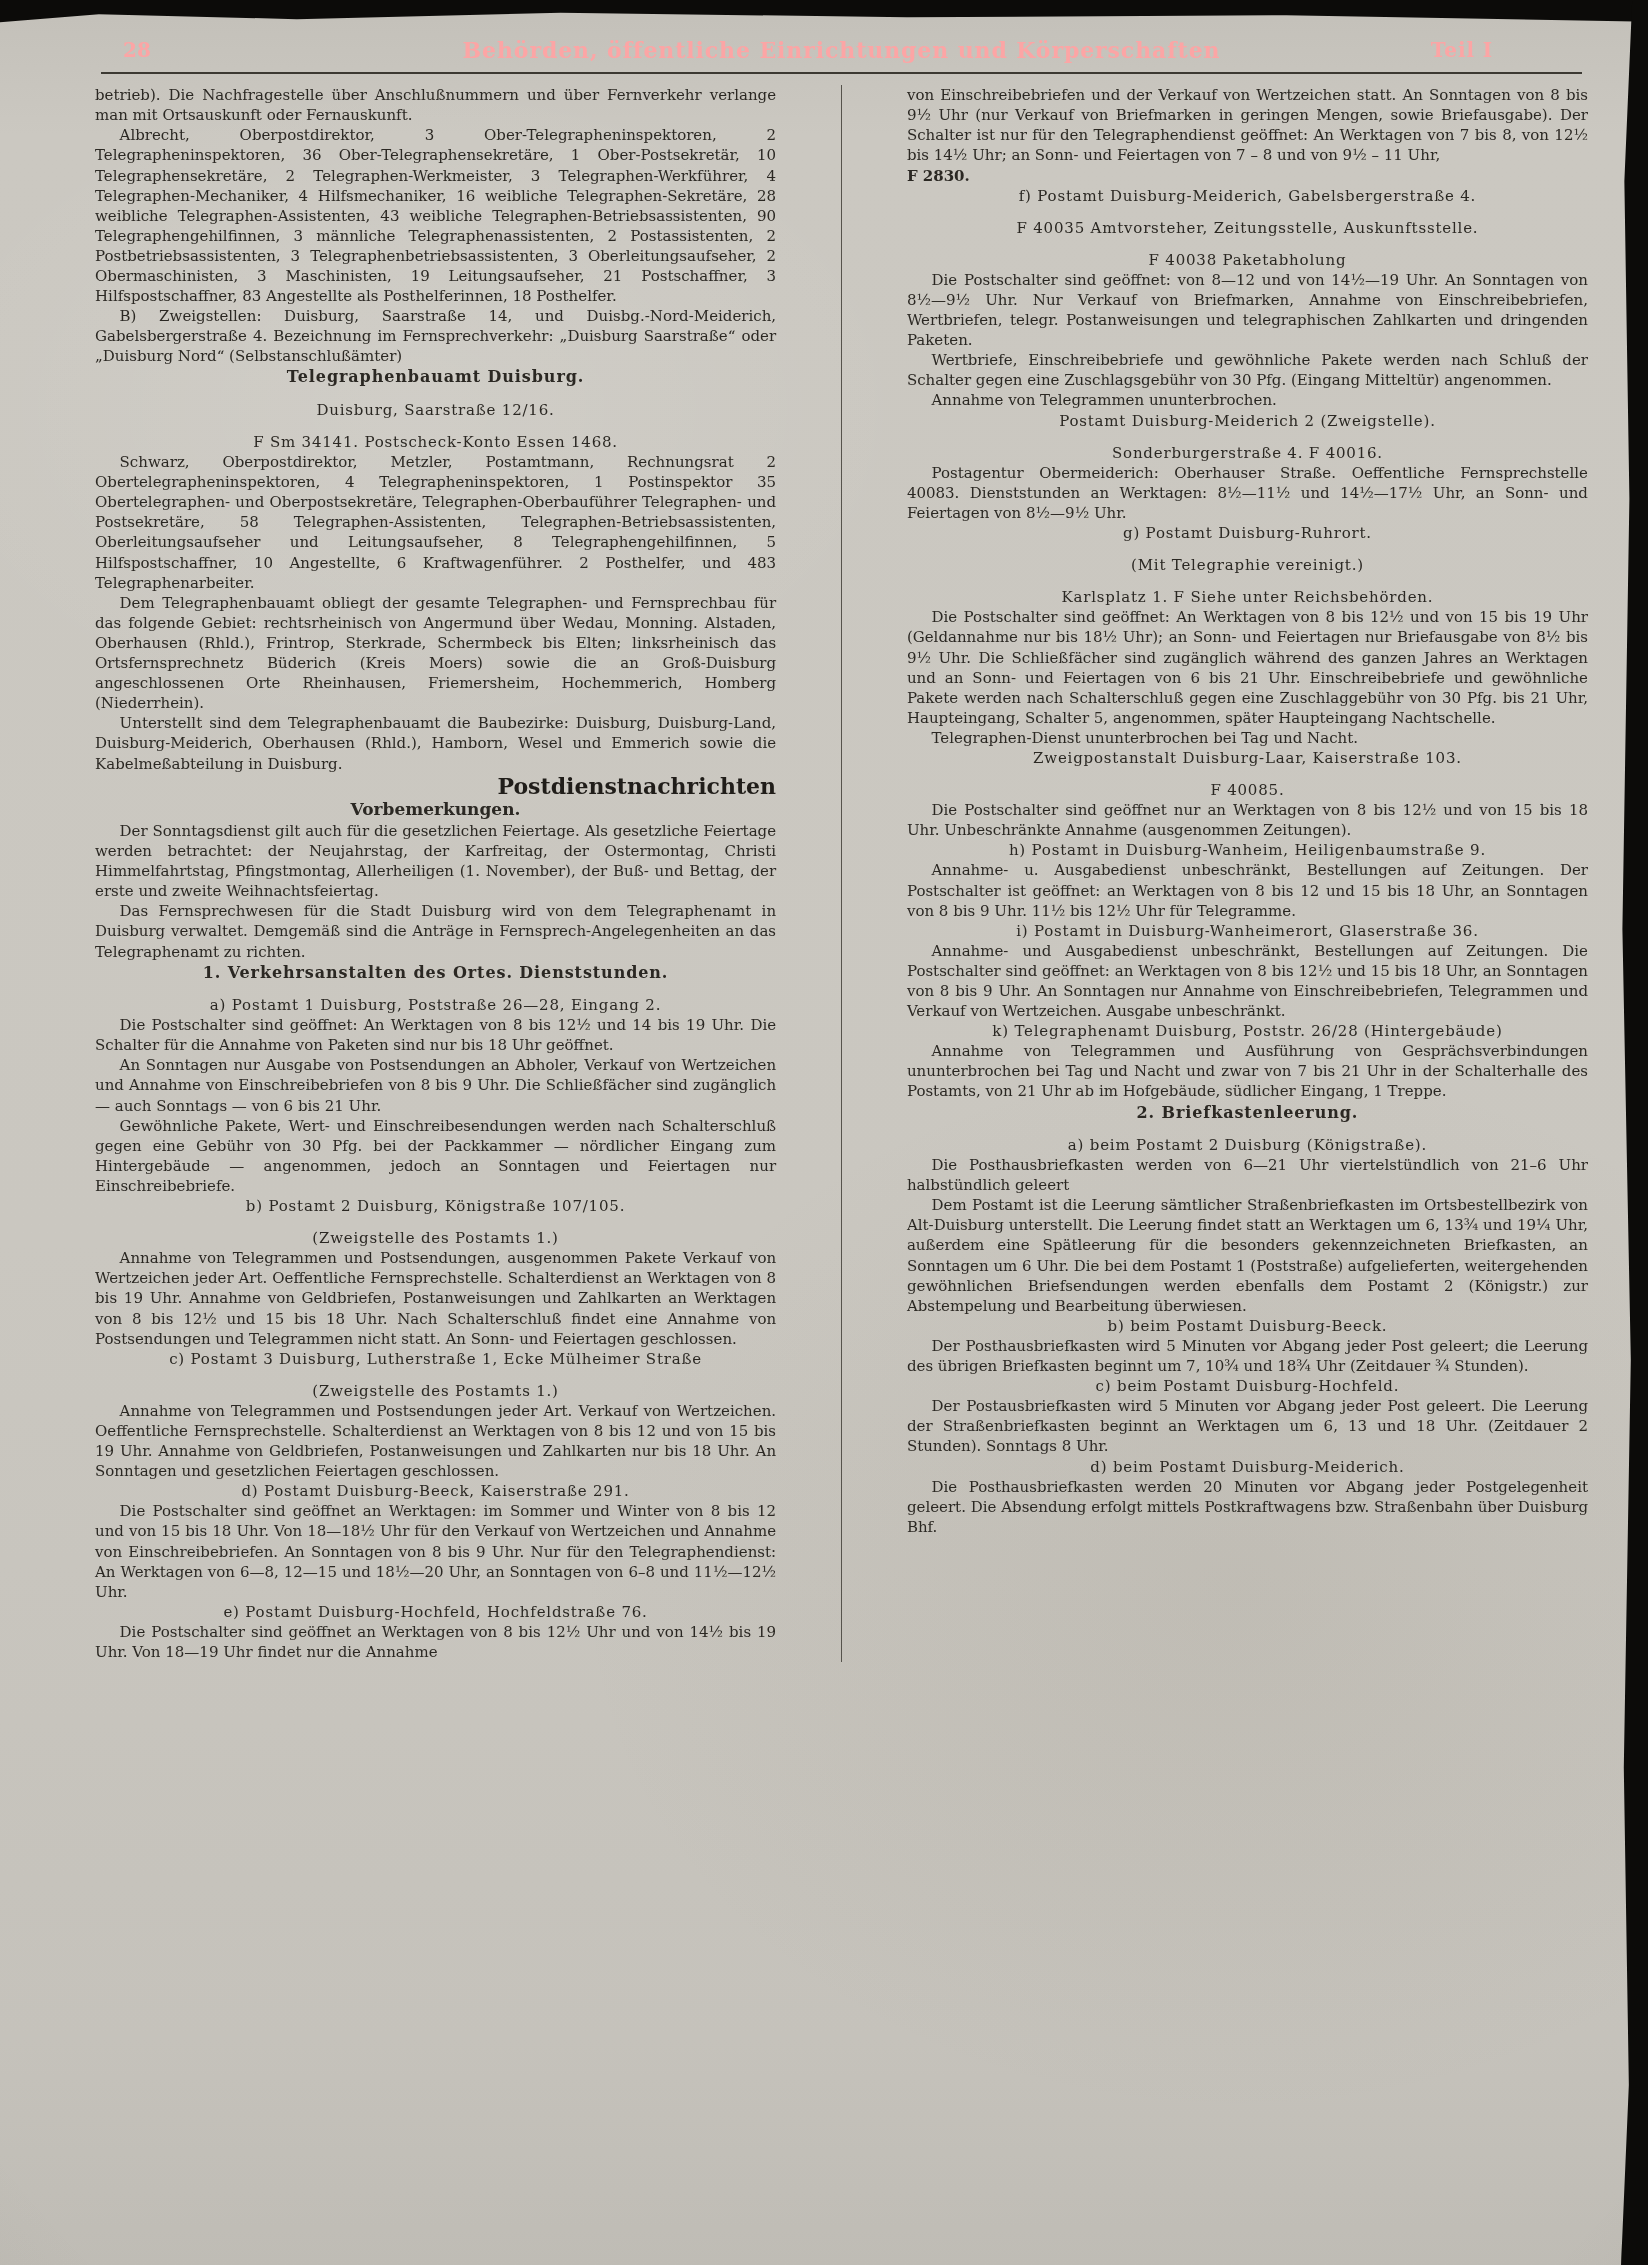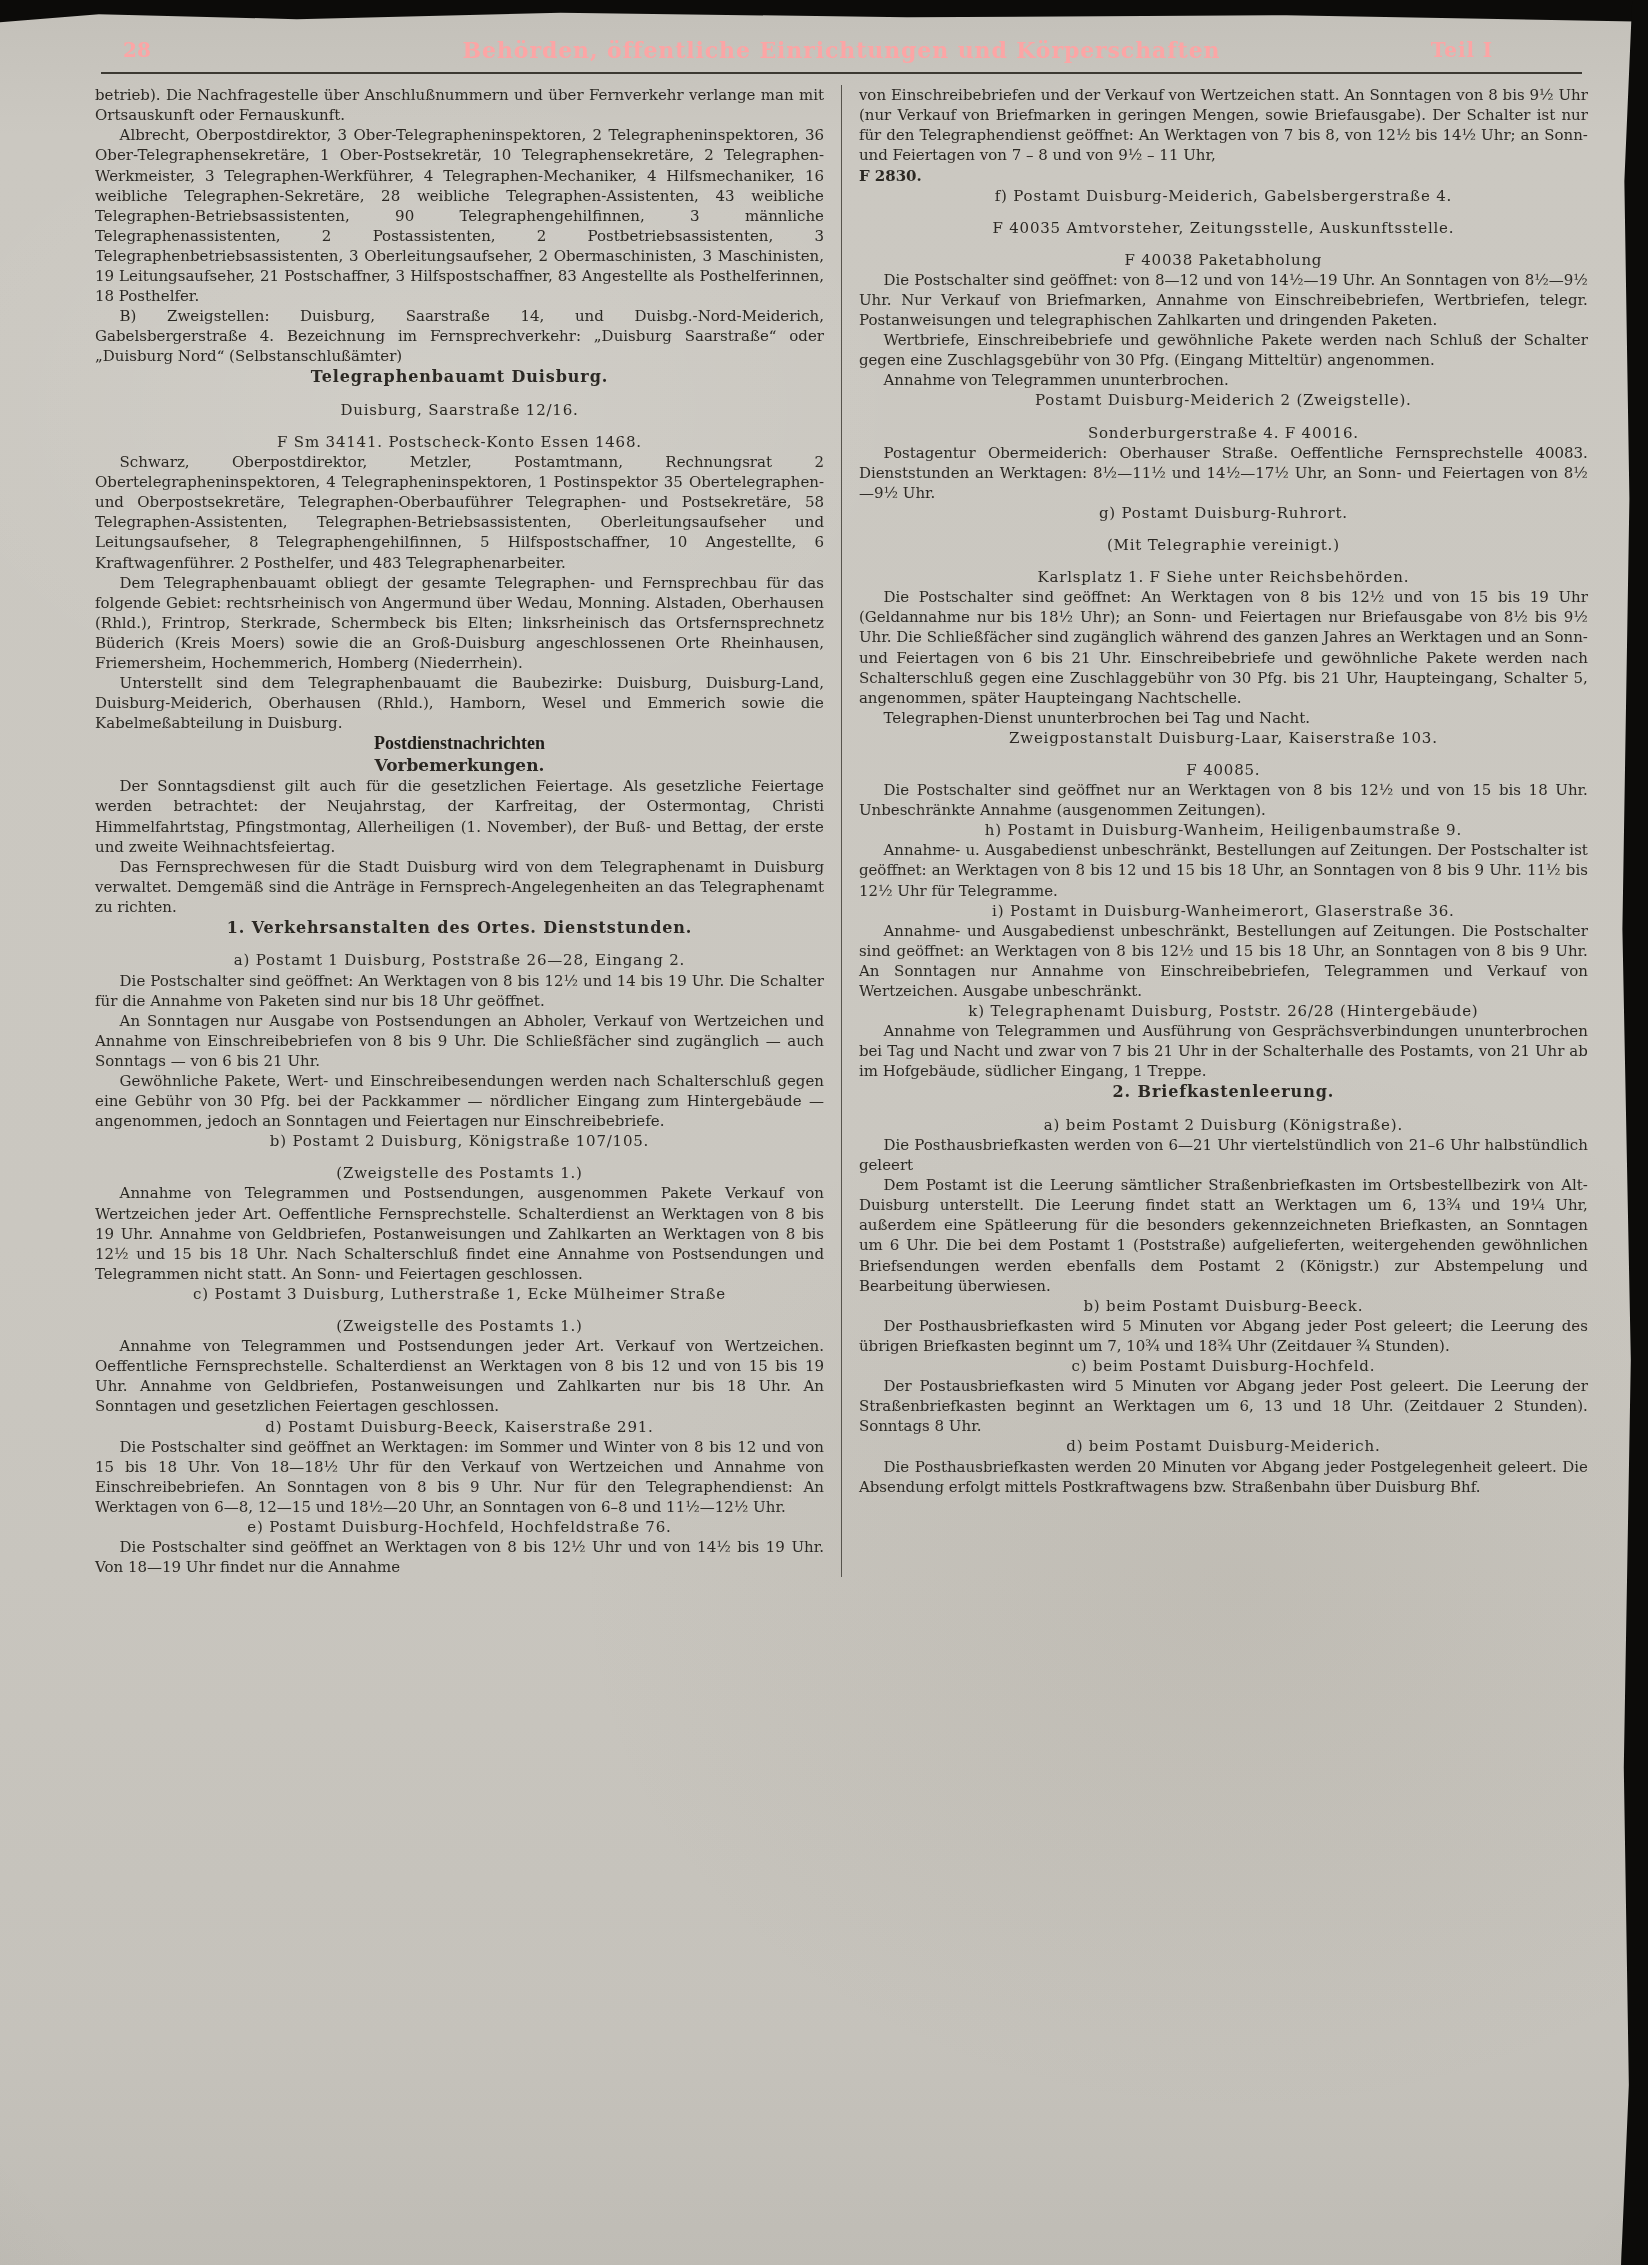--- a/index.html
+++ b/index.html
@@ -29,31 +29,31 @@
     position:absolute; top:0; right:0; width:28px; height:100%; background:#0c0b09;
     clip-path:polygon(100% 0, 100% 100%, 0 100%, 28% 92%, 10% 78%, 35% 60%, 5% 41%, 30% 22%, 12% 8%, 40% 0);
     box-shadow:-5.7px 0 9.5px rgba(40,36,28,0.45);
   }
   .content { position:absolute; left:95px; top:36px; width:1493px; }
   .header { position:relative; text-align:center; height:34px; color:#fca5a5; }
   .pagenum { position:absolute; left:28px; top:1.9px; font-weight:bold; font-size:20px; }
   .htitle { display:inline-block; font-weight:bold; font-size:22px; letter-spacing:0.9px; padding-top:0.9px; }
   .part { position:absolute; right:95px; top:1.9px; font-weight:bold; font-size:20px; letter-spacing:0.9px; }
   .rule { height:1.9px; background:#3c3932; margin:1.9px 5.7px 0 5.7px; }
-  .columns { display:flex; margin-top:11.4px; }
+  .columns { display:flex; margin-top:11.4px;gap:48px; }
   .col { width:729px; color:#2b2823; font-size:15px; line-height:1.34; }
   .divider { width:0.9px; background:#56534c; margin:0 17px; }
 
   .col p { margin:0; }
   .p  { text-align:justify; text-indent:24.6px; }
   .pc { text-align:justify; }
   .pb { font-weight:bold; }
   .c  { text-align:center; letter-spacing:0.8px; margin:9.5px 0 2.8px; }
   .cb { text-align:center; font-weight:bold; letter-spacing:0.9px; font-size:16px; margin:11.4px 0 3.8px; }
-  .t1 { text-align:center; font-weight:bold; font-size:18px; line-height:1.12; margin-top:13.2px; color:#201d19;font-family:Liberation Serif, serif; }
+  .t1 { text-align:right; font-weight:bold; font-size:22px; line-height:1.12; margin-top:13.2px; color:#201d19; }
   .t1 + .t1 { margin-top:0; }
   .sub { text-align:center; font-weight:bold; font-size:17px; margin:3.8px 0 3.8px; }
   .c + .c, .cb + .c, .c + .cb { margin-top:12px; }
 </style>
 </head>
 <body>
 
 <div class="page">
   <div class="paper"></div>
 

